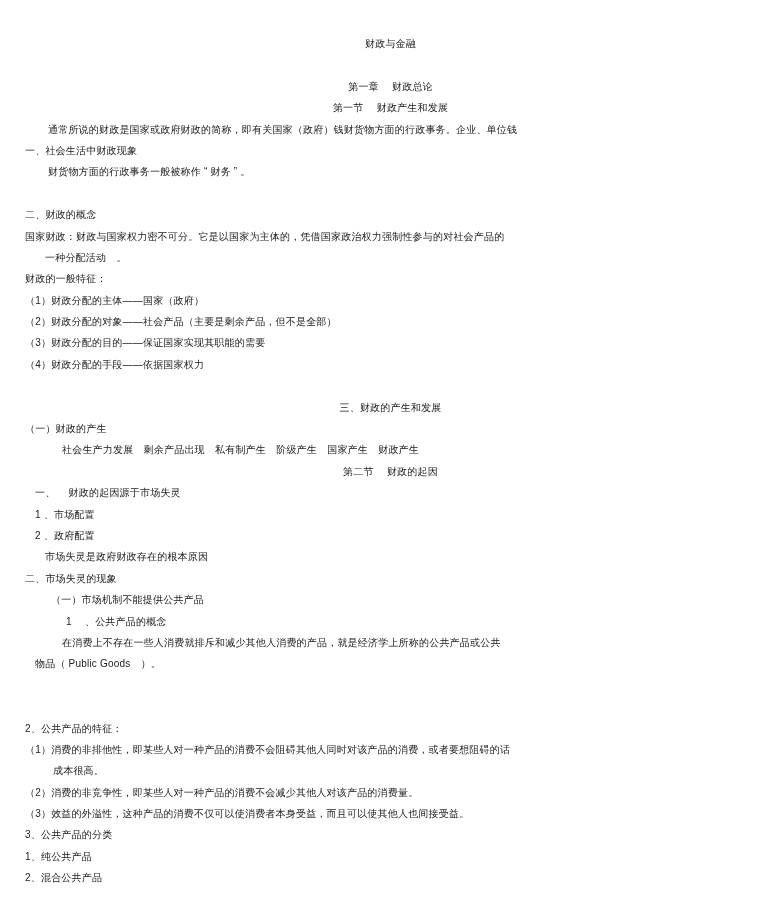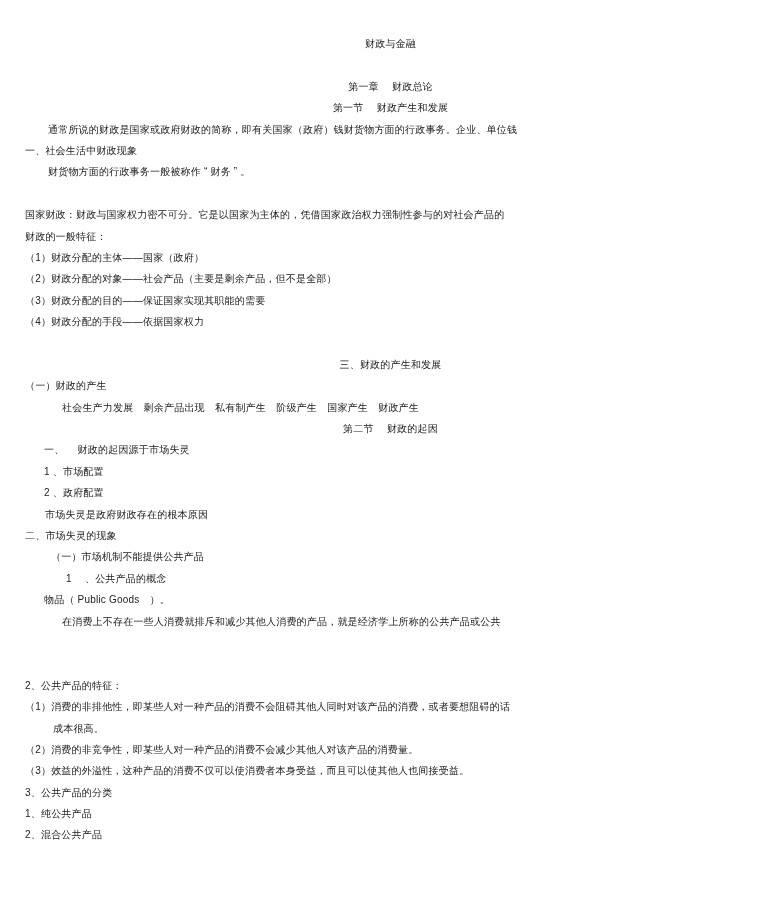--- a/index.html
+++ b/index.html
@@ -17,61 +17,63 @@
     color: #212121;
   }
   .doc-body { width: 100%; }
   .line {
     height: 21.4px;
     line-height: 21.4px;
     white-space: pre;
     letter-spacing: 0.2px;
   }
   .center { text-align: center; }
-  .i5  { margin-left: 19px; }
+  .i5  { margin-left: 10px; }
   .i15 { margin-left: 26px; }
   .i17 { margin-left: 28px; }
   .i20 { margin-left: 20px; }
   .i23 { margin-left: 23px; }
   .i27 { margin-left: 41px; }
   .i37 { margin-left: 37px; }
 </style>
 </head>
 <body>
 
 <div class="page">
   <div class="doc-body" id="doc-body">
       <div class="line center">财政与金融</div>
       <div class="line"></div>
       <div class="line center">第一章　 财政总论</div>
       <div class="line center">第一节　 财政产生和发展</div>
       <div class="line i23">通常所说的财政是国家或政府财政的简称，即有关国家（政府）钱财货物方面的行政事务。企业、单位钱</div>
       <div class="line">一、社会生活中财政现象</div>
       <div class="line i23">财货物方面的行政事务一般被称作 “ 财务 ” 。</div>
       <div class="line"></div>
+      <div class="line">二、财政的概念</div>
       <div class="line">国家财政：财政与国家权力密不可分。它是以国家为主体的，凭借国家政治权力强制性参与的对社会产品的</div>
+      <div class="line i20">一种分配活动　。</div>
       <div class="line">财政的一般特征：</div>
       <div class="line">（1）财政分配的主体——国家（政府）</div>
       <div class="line">（2）财政分配的对象——社会产品（主要是剩余产品，但不是全部）</div>
       <div class="line">（3）财政分配的目的——保证国家实现其职能的需要</div>
       <div class="line">（4）财政分配的手段——依据国家权力</div>
       <div class="line"></div>
       <div class="line center">三、财政的产生和发展</div>
       <div class="line">（一）财政的产生</div>
       <div class="line i37">社会生产力发展　剩余产品出现　私有制产生　阶级产生　国家产生　财政产生</div>
       <div class="line center">第二节　 财政的起因</div>
       <div class="line i5">一、　 财政的起因源于市场失灵</div>
       <div class="line i5">1 、市场配置</div>
       <div class="line i5">2 、政府配置</div>
       <div class="line i20">市场失灵是政府财政存在的根本原因</div>
       <div class="line">二、市场失灵的现象</div>
       <div class="line i15">（一）市场机制不能提供公共产品</div>
       <div class="line i27">1　 、公共产品的概念</div>
+      <div class="line i37">在消费上不存在一些人消费就排斥和减少其他人消费的产品，就是经济学上所称的公共产品或公共</div>
       <div class="line i5">物品（ Public Goods　）。</div>
-      <div class="line i37">在消费上不存在一些人消费就排斥和减少其他人消费的产品，就是经济学上所称的公共产品或公共</div>
       <div class="line"></div>
       <div class="line"></div>
       <div class="line">2、公共产品的特征：</div>
       <div class="line">（1）消费的非排他性，即某些人对一种产品的消费不会阻碍其他人同时对该产品的消费，或者要想阻碍的话</div>
       <div class="line i17">成本很高。</div>
       <div class="line">（2）消费的非竞争性，即某些人对一种产品的消费不会减少其他人对该产品的消费量。</div>
       <div class="line">（3）效益的外溢性，这种产品的消费不仅可以使消费者本身受益，而且可以使其他人也间接受益。</div>
       <div class="line">3、公共产品的分类</div>
       <div class="line">1、纯公共产品</div>
       <div class="line">2、混合公共产品</div>

